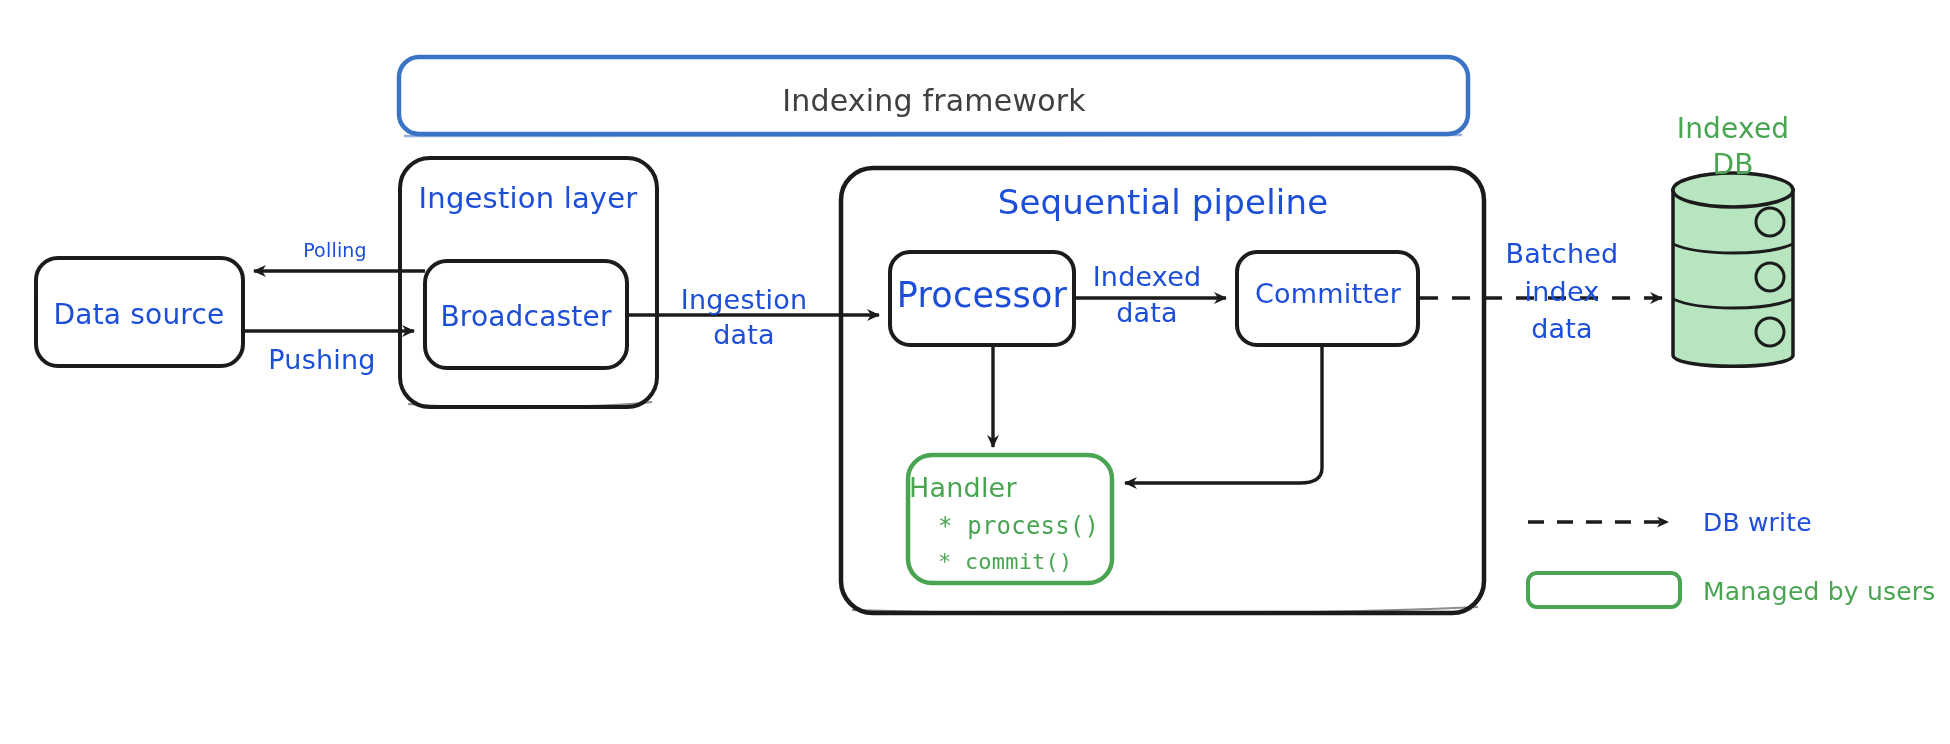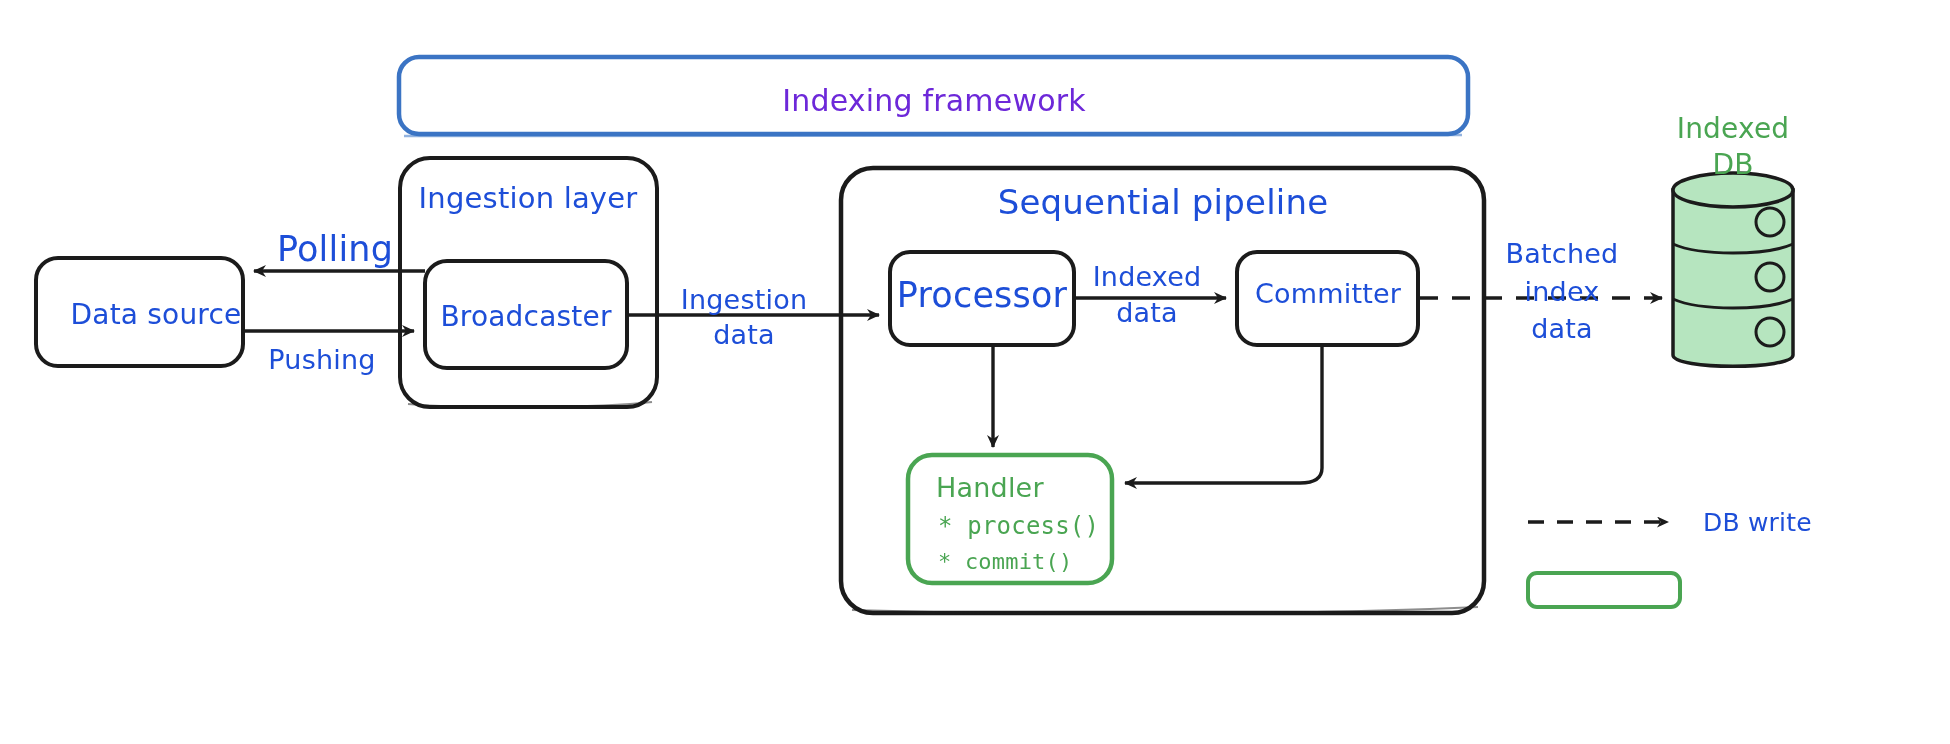--- a/index.html
+++ b/index.html
@@ -32,21 +32,21 @@
     letter-spacing: 0.2px;
   }
   .center {
     text-align: center;
     transform: translate(-50%, -50%);
   }
   .mono {
     font-family: "DejaVu Sans Mono", monospace;
   }
   .green-text { color: #4aa552; }
-  .blue-text  { color: #6d28d9; }
+  .blue-text  { color: #404040; }
 </style>
 </head>
 <body>
 
 <div id="canvas">
 
   <svg class="layer" viewBox="0 0 1950 744">
     <defs>
       <marker id="arrowBlack" markerWidth="16" markerHeight="12" refX="13" refY="6" orient="auto" markerUnits="userSpaceOnUse">
         <path d="M1,0 L14,6 L1,12 L5,6 Z" fill="#1b1b1b"></path>
@@ -136,48 +136,49 @@
       <rect x="1528" y="573" width="152" height="34" rx="9" ry="9" fill="#ffffff" stroke="#4aa552" stroke-width="4"></rect>
     </g>
   </svg>
 
   <div class="lbl center blue-text" style="left:934px; top:101px; font-size:30px;">Indexing framework</div>
 
   <div class="lbl center" style="left:528px; top:198px; font-size:29px;">Ingestion layer</div>
 
   <div class="lbl center" style="left:1163px; top:202px; font-size:34px;">Sequential pipeline</div>
 
-  <div class="lbl center" style="left:156px; top:315px; font-size:28px;">Data source</div>
+  <div class="lbl center" style="left:139px; top:315px; font-size:28px;">Data source</div>
 
   <div class="lbl center" style="left:526px; top:317px; font-size:28px;">Broadcaster</div>
 
   <div class="lbl center" style="left:982px; top:296px; font-size:35px;">Processor</div>
 
   <div class="lbl center" style="left:1328px; top:294px; font-size:27px;">Committer</div>
 
-  <div class="lbl green-text" style="left:936px; top:472px; font-size:27px;">Handler</div>
+  <div class="lbl green-text" style="left:909px; top:472px; font-size:27px;">Handler</div>
 
   <div class="lbl mono green-text" style="left:938px; top:512px; font-size:24px;">* process()</div>
 
   <div class="lbl mono green-text" style="left:938px; top:549px; font-size:22px;">* commit()</div>
 
   <div class="lbl center green-text" style="left:1733px; top:129px; font-size:28px;">Indexed</div>
 
   <div class="lbl center green-text" style="left:1733px; top:165px; font-size:28px;">DB</div>
 
-  <div class="lbl center" style="left:335px; top:250px; font-size:35px;">Polling</div>
+  <div class="lbl center" style="left:335px; top:250px; font-size:19px;">Polling</div>
 
   <div class="lbl center" style="left:322px; top:360px; font-size:27px;">Pushing</div>
 
   <div class="lbl center" style="left:744px; top:300px; font-size:27px;">Ingestion</div>
   <div class="lbl center" style="left:744px; top:335px; font-size:27px;">data</div>
 
   <div class="lbl center" style="left:1147px; top:277px; font-size:27px;">Indexed</div>
   <div class="lbl center" style="left:1147px; top:313px; font-size:27px;">data</div>
 
   <div class="lbl center" style="left:1562px; top:254px; font-size:27px;">Batched</div>
   <div class="lbl center" style="left:1562px; top:292px; font-size:27px;">index</div>
   <div class="lbl center" style="left:1562px; top:329px; font-size:27px;">data</div>
 
   <div class="lbl" style="left:1703px; top:508px; font-size:25px;">DB write</div>
 
+  <div class="lbl green-text" style="left:1703px; top:577px; font-size:25px;">Managed by users</div>
 
 </div>
 
 </body></html>

